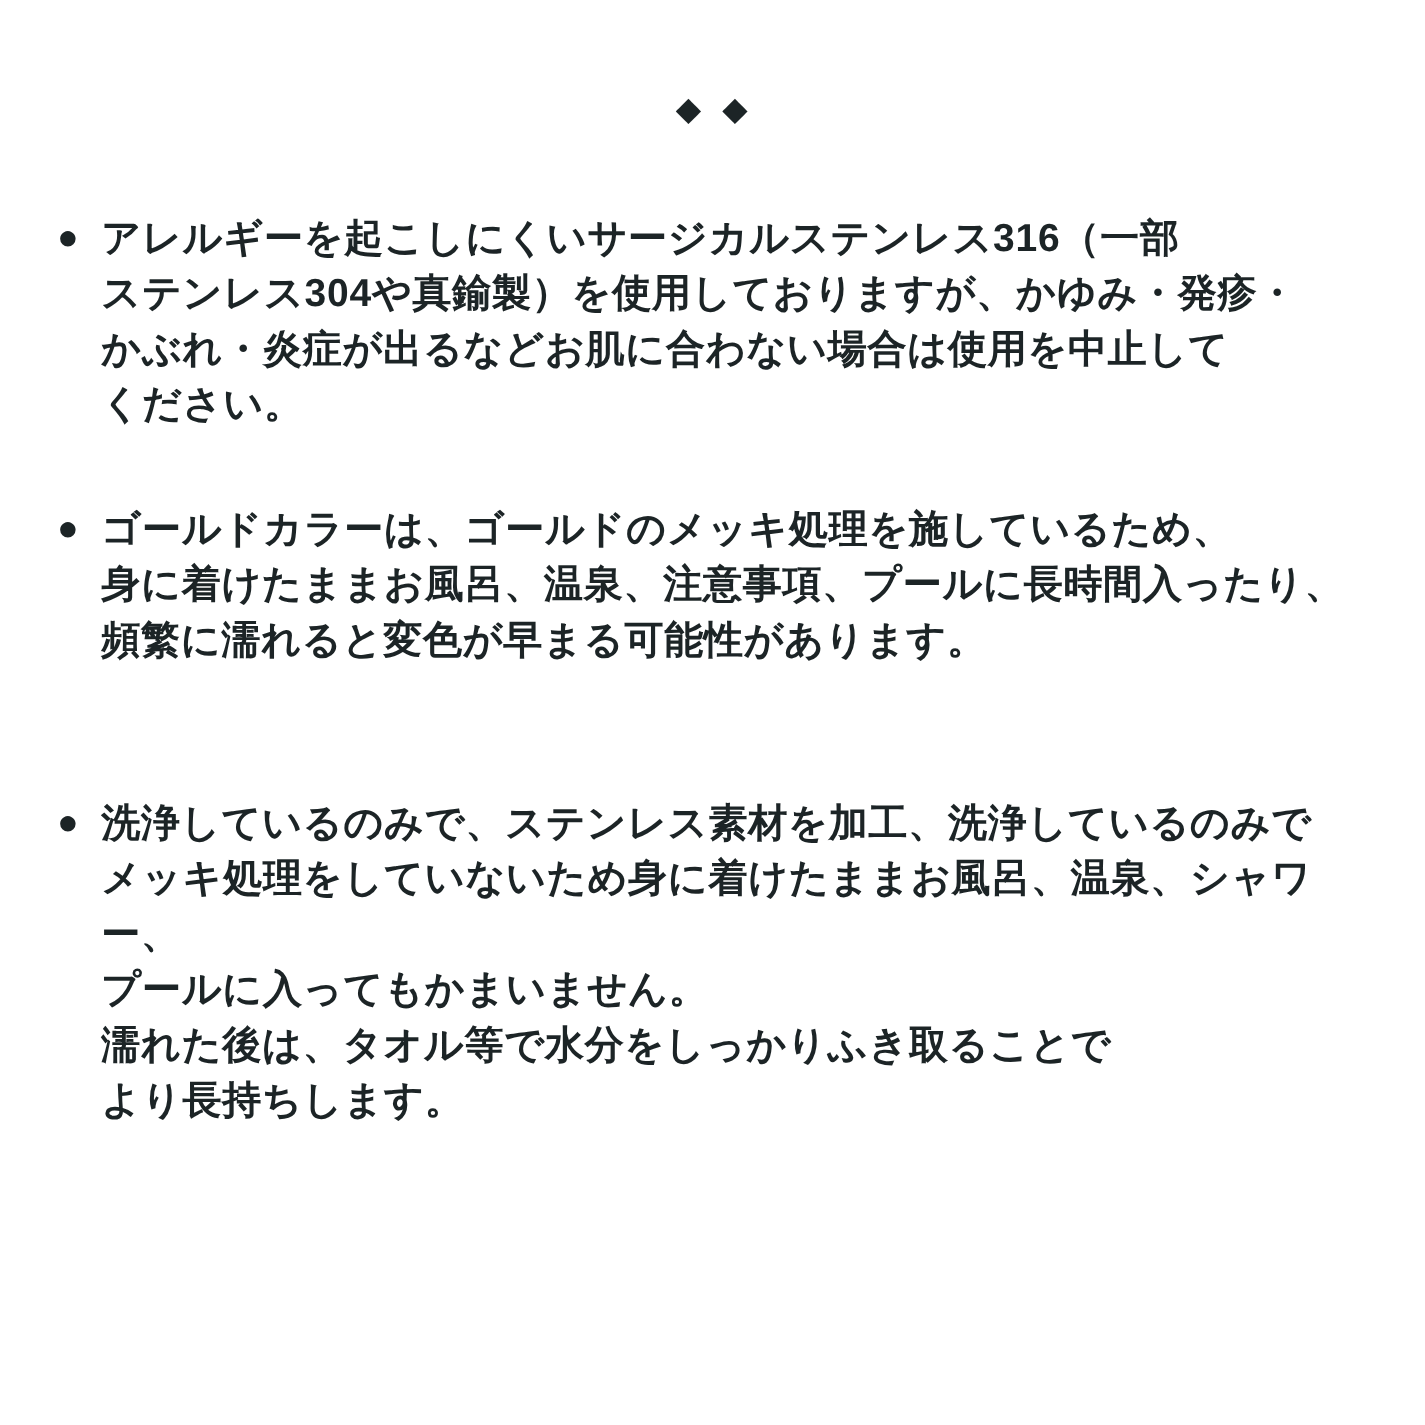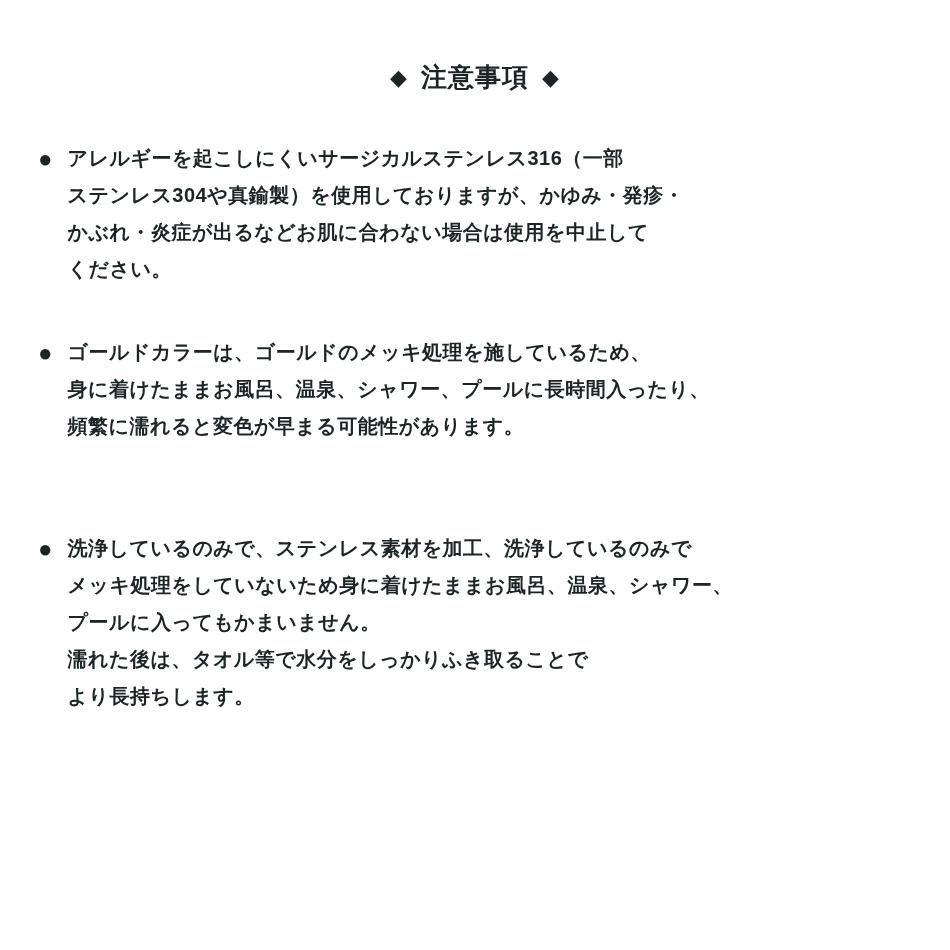--- a/index.html
+++ b/index.html
@@ -34,53 +34,52 @@
       display: flex;
       align-items: flex-start;
     }
     .notice .bullet {
       flex: 0 0 auto;
       font-size: 24px;
       line-height: 37px;
       margin-right: 15px;
     }
     .notice .text {
-      font-size: 20px;
+      font-size: 26px;
       font-weight: 700;
       line-height: 37px;
       letter-spacing: 0.5px;
       white-space: pre-line;
     }
     .n1 { top: 140px; }
     .n2 { top: 334px; }
     .n3 { top: 530px; }
   </style>
 </head>
 <body>
 
 <div class="page">
 
   <div class="title">
     <span class="diamond">◆</span>
-    <span>注意事項</span>
     <span class="diamond">◆</span>
   </div>
 
   <div class="notice n1">
     <span class="bullet">●</span>
     <span class="text">アレルギーを起こしにくいサージカルステンレス316（一部
 ステンレス304や真鍮製）を使用しておりますが、かゆみ・発疹・
 かぶれ・炎症が出るなどお肌に合わない場合は使用を中止して
 ください。</span>
   </div>
 
   <div class="notice n2">
     <span class="bullet">●</span>
     <span class="text">ゴールドカラーは、ゴールドのメッキ処理を施しているため、
-身に着けたままお風呂、温泉、シャワー、プールに長時間入ったり、
+身に着けたままお風呂、温泉、注意事項、プールに長時間入ったり、
 頻繁に濡れると変色が早まる可能性があります。</span>
   </div>
 
   <div class="notice n3">
     <span class="bullet">●</span>
     <span class="text">洗浄しているのみで、ステンレス素材を加工、洗浄しているのみで
 メッキ処理をしていないため身に着けたままお風呂、温泉、シャワー、
 プールに入ってもかまいません。
 濡れた後は、タオル等で水分をしっかりふき取ることで
 より長持ちします。</span>

